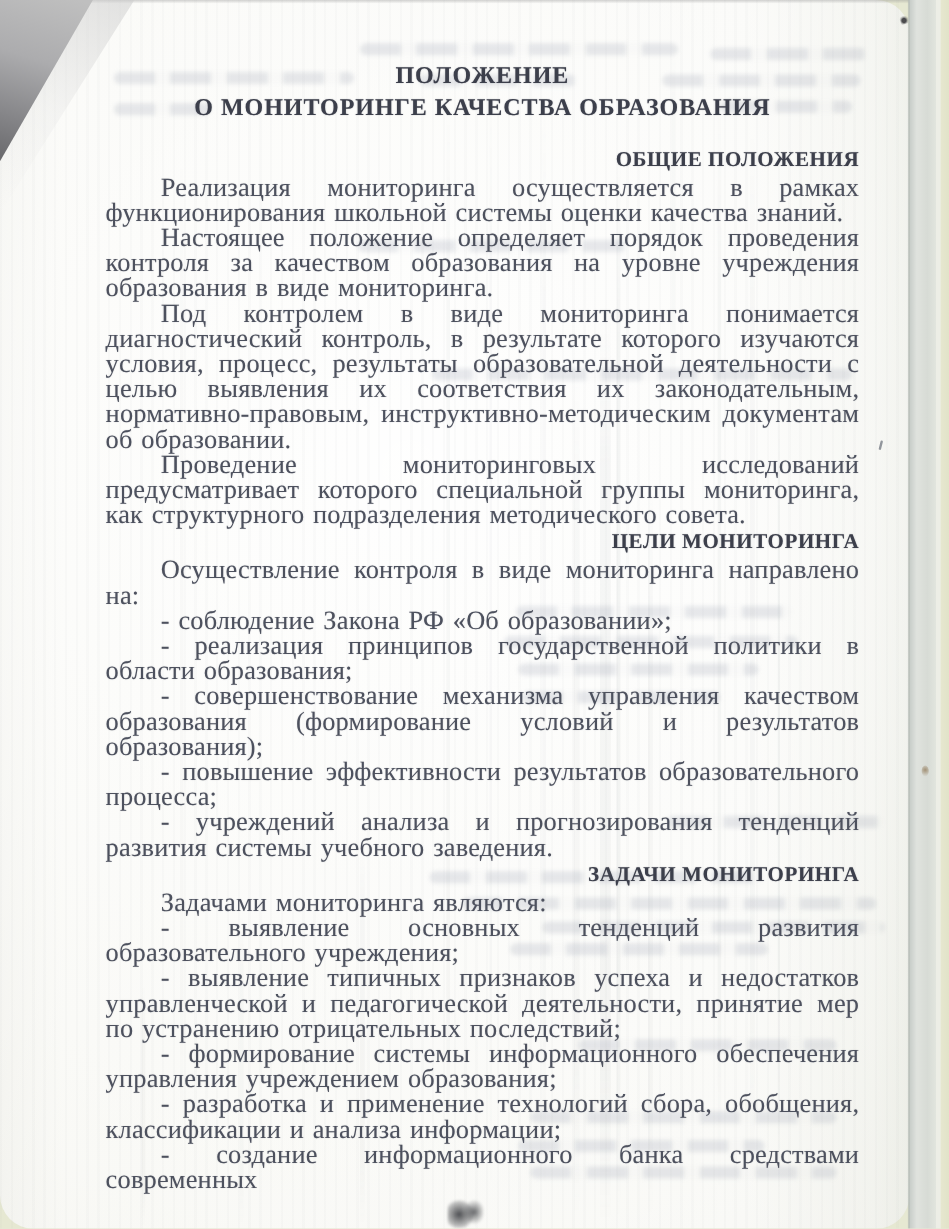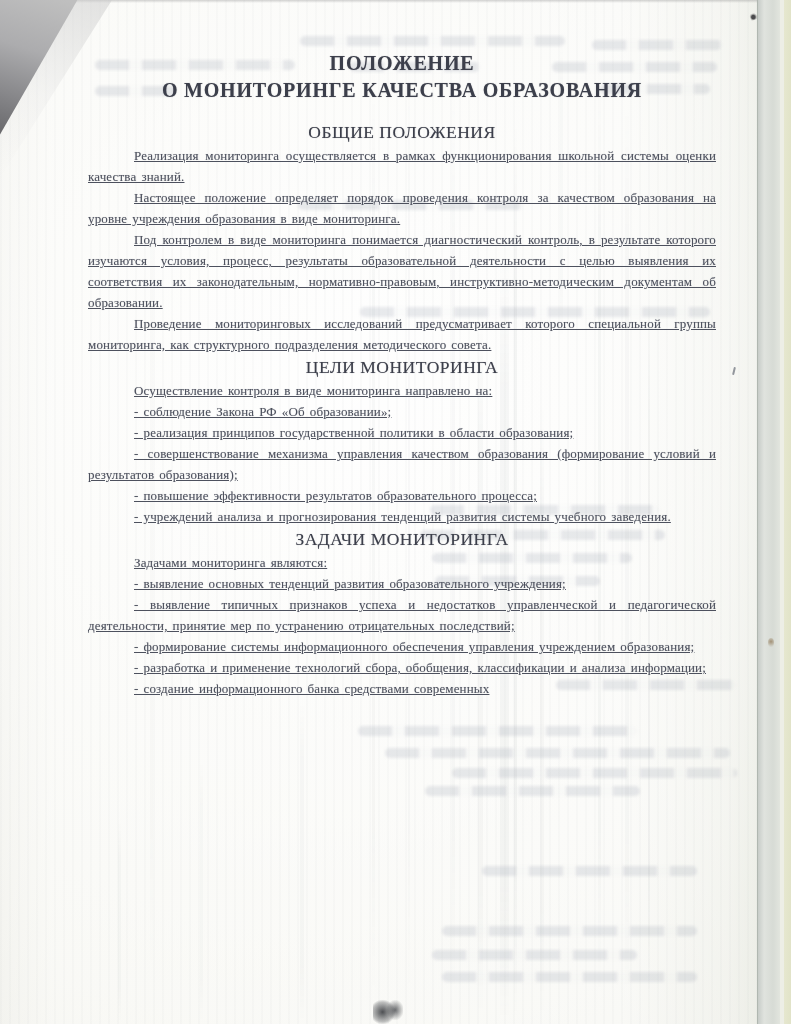--- a/index.html
+++ b/index.html
@@ -12,47 +12,47 @@
   .scan {
     position:relative; width:791px; height:1024px; overflow:hidden;
     background:#e6e8d2;
   }
   
   .paper {
     position:absolute; left:0; top:0; width:758px; height:1024px;
     background:
       radial-gradient(130% 95% at 45% 38%, rgba(255,255,255,.85), rgba(246,246,242,.35) 65%, rgba(235,235,229,.5) 100%),
       linear-gradient(90deg, #f3f3ef 0%, #fbfbf8 7%, #fcfcfa 82%, #f2f3ee 96%, #e9ebe3 100%);
+    border-radius: 28px;
   }
   .paper::before { 
     content:""; position:absolute; inset:0;
     background:repeating-linear-gradient(90deg, rgba(125,132,138,.03) 0 2px, transparent 2px 9px);
     pointer-events:none;
   }
   
   .content {
     position:absolute; left:88px; top:50px; width:628px; z-index:3;
   }
   .doc-title {
     text-align:center; font-weight:bold; font-size:20px; line-height:27px;
     letter-spacing:.8px; color:#3c3f4b;
     text-shadow:0 0 1px rgba(60,63,75,.45);
   }
   .doc-title .title-line { display:block; }
   #sections h2 {
-    text-align:center; font-weight:normal; font-size:17.5px; line-height:23px;
+    text-align:right; font-weight:bold; font-size:17.5px; line-height:23px;
     margin:1px 0 1px; letter-spacing:.5px; color:#3c3f4b;
     text-shadow:0 0 1px rgba(60,63,75,.42);
   }
   #sections h2:first-child { margin-top:17px; }
   #sections p {
-    font-size:13px; line-height:21px; text-align:justify;
+    font-size:22px; line-height:21px; text-align:justify;
     text-indent:46px; color:#4d515e; letter-spacing:.15px; word-spacing:1.6px;
     text-shadow:0 0 1px rgba(77,81,94,.32);
-    text-decoration:underline;
   }
   #sections p strong { font-weight:bold; color:#3e414d; }
   
   .ghost {
     position:absolute; height:10px; border-radius:5px; z-index:1;
     background:repeating-linear-gradient(90deg,
       rgba(106,116,142,.15) 0 34px, rgba(106,116,142,.02) 34px 47px);
     filter:blur(1.7px);
   }
   

